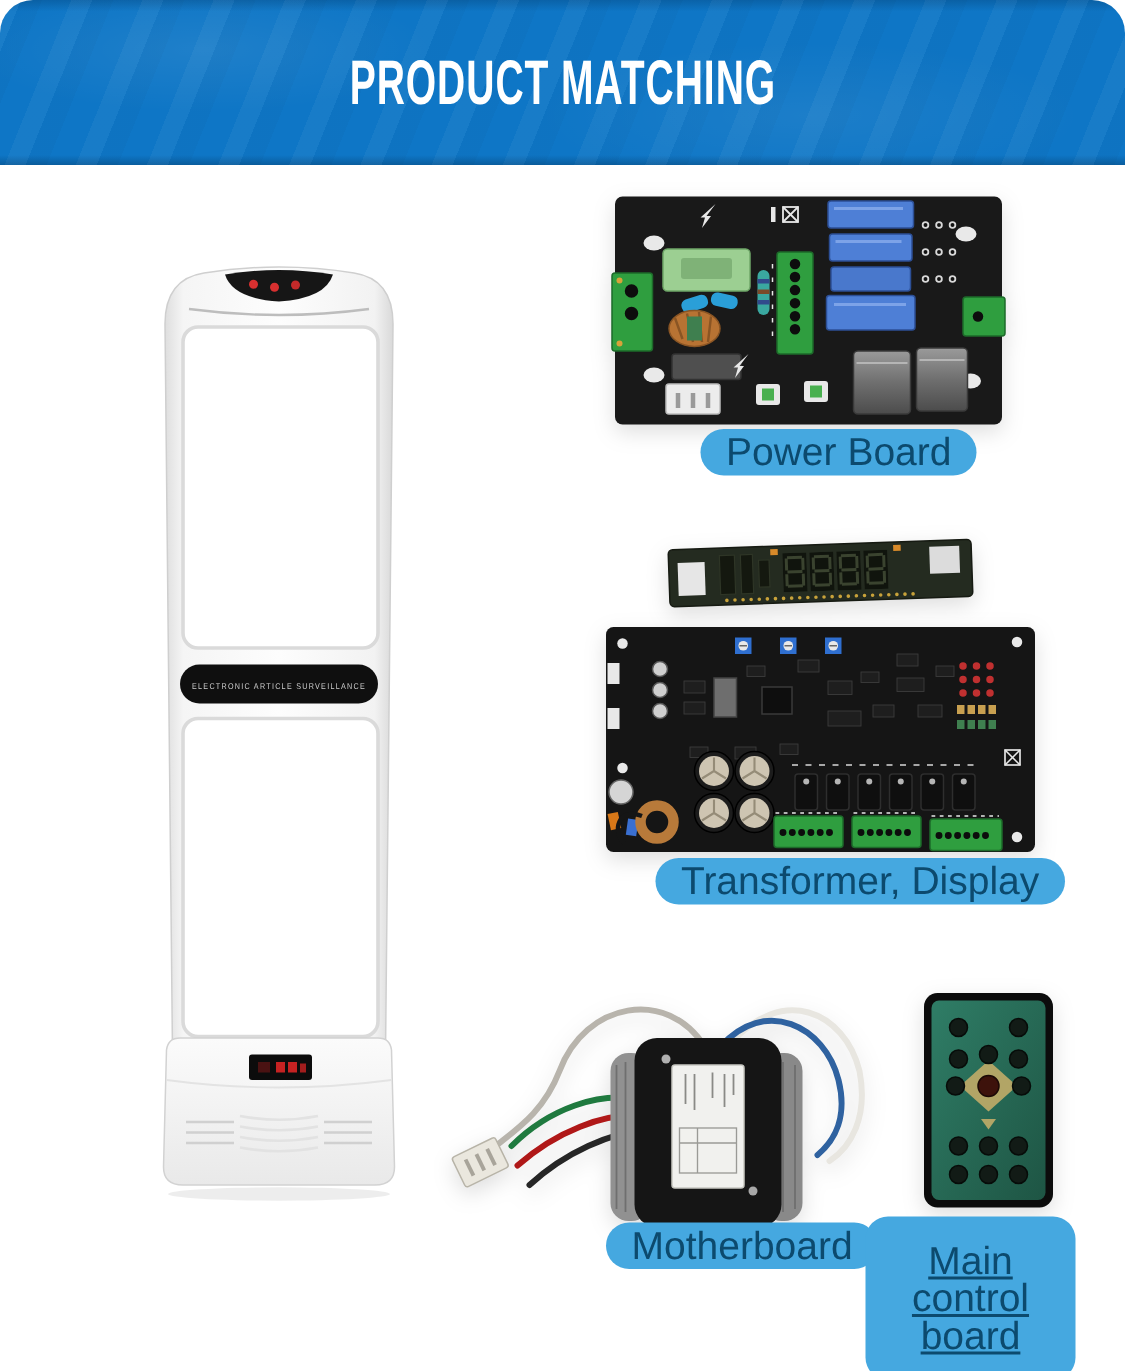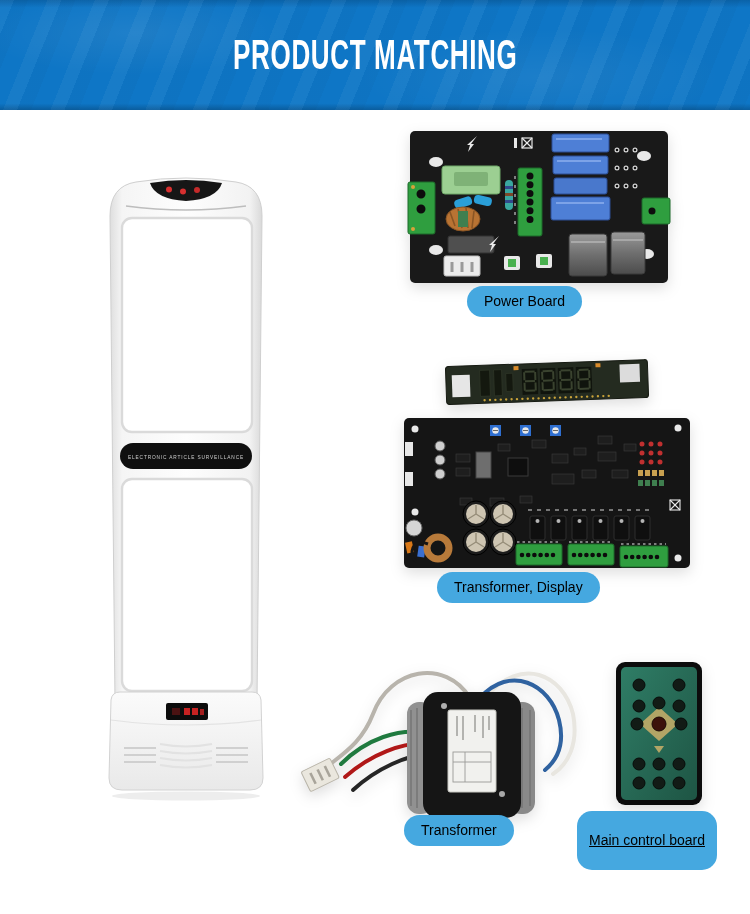--- a/index.html
+++ b/index.html
@@ -1,30 +1,30 @@
 <!DOCTYPE html>
 <html style="--banner-blue: #0e76c6; --label-pill-blue: #45a8e0; --label-text: #ffffff; --pcb-black: #181818; --terminal-green: #2f9e3f; --capacitor-blue: #4e7fd6; --remote-face-green: #2e7a64;"><head>
 <meta charset="utf-8">
 <style>
   html,body{margin:0;padding:0;background:#fff;}
   #page{position:relative;width:750px;height:914px;background:#ffffff;overflow:hidden;
-        font-family:"Liberation Sans",sans-serif;}
+        font-family:"Liberation Sans",sans-serif;border-radius:22px;}
   
   #banner{position:absolute;left:0;top:0;width:750px;height:110px;
     background:
       radial-gradient(220px 60px at 18% 30%, rgba(255,255,255,.07), transparent 70%),
       radial-gradient(260px 70px at 72% 70%, rgba(255,255,255,.06), transparent 70%),
       repeating-linear-gradient(112deg, rgba(255,255,255,.045) 0 13px, rgba(0,0,0,.025) 13px 26px, rgba(255,255,255,0) 26px 44px),
       linear-gradient(180deg,#0a62a8 0%, var(--banner-blue) 7%, var(--banner-blue) 94%, #0a5d9e 100%);
     display:flex;align-items:center;justify-content:center;}
   #banner-title{color:#fff;font-weight:bold;font-size:42px;letter-spacing:1px;
     transform:scaleX(.62);transform-origin:50% 50%;white-space:nowrap;}
   
-  .pill{position:absolute;background:var(--label-pill-blue);color:#000000;
-    font-size:14px;line-height:29px;padding:1px 17px;border-radius:17px;text-align:center;}
+  .pill{position:absolute;background:var(--label-pill-blue);color:#0c4a6e;
+    font-size:26px;line-height:29px;padding:1px 17px;border-radius:17px;text-align:center;}
   #pill-main{width:124px;line-height:25px;padding:17px 8px;border-radius:15px;text-decoration:underline;}
   
   .photo{position:absolute;filter:drop-shadow(0 5px 7px rgba(0,0,0,.13));}
   .flat{position:absolute;}
 </style>
 </head>
 <body>
 
 <div id="page">
 
@@ -475,17 +475,17 @@
         <circle cx="47" cy="104" r="6"></circle>
         <circle cx="67" cy="104" r="6"></circle>
       <circle cx="27" cy="123" r="6"></circle>
         <circle cx="47" cy="123" r="6"></circle>
         <circle cx="67" cy="123" r="6"></circle>
     </g>
     <circle cx="47" cy="64" r="7" fill="#3d120b" stroke="#1c0906"></circle>
     <polygon points="42,86 52,86 47,93" fill="#b2a566"></polygon>
   </svg>
 
-  <div class="pill" style="left:404px;top:815px">Transformer</div>
+  <div class="pill" style="left:404px;top:815px">Motherboard</div>
 
   <div class="pill" id="pill-main" style="left:577px;top:811px">Main control board</div>
 
 </div>
 
 </body></html>

